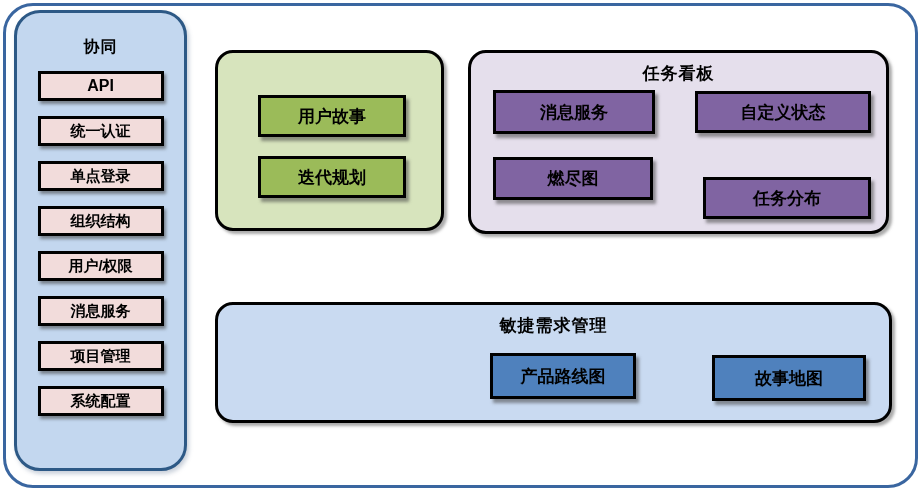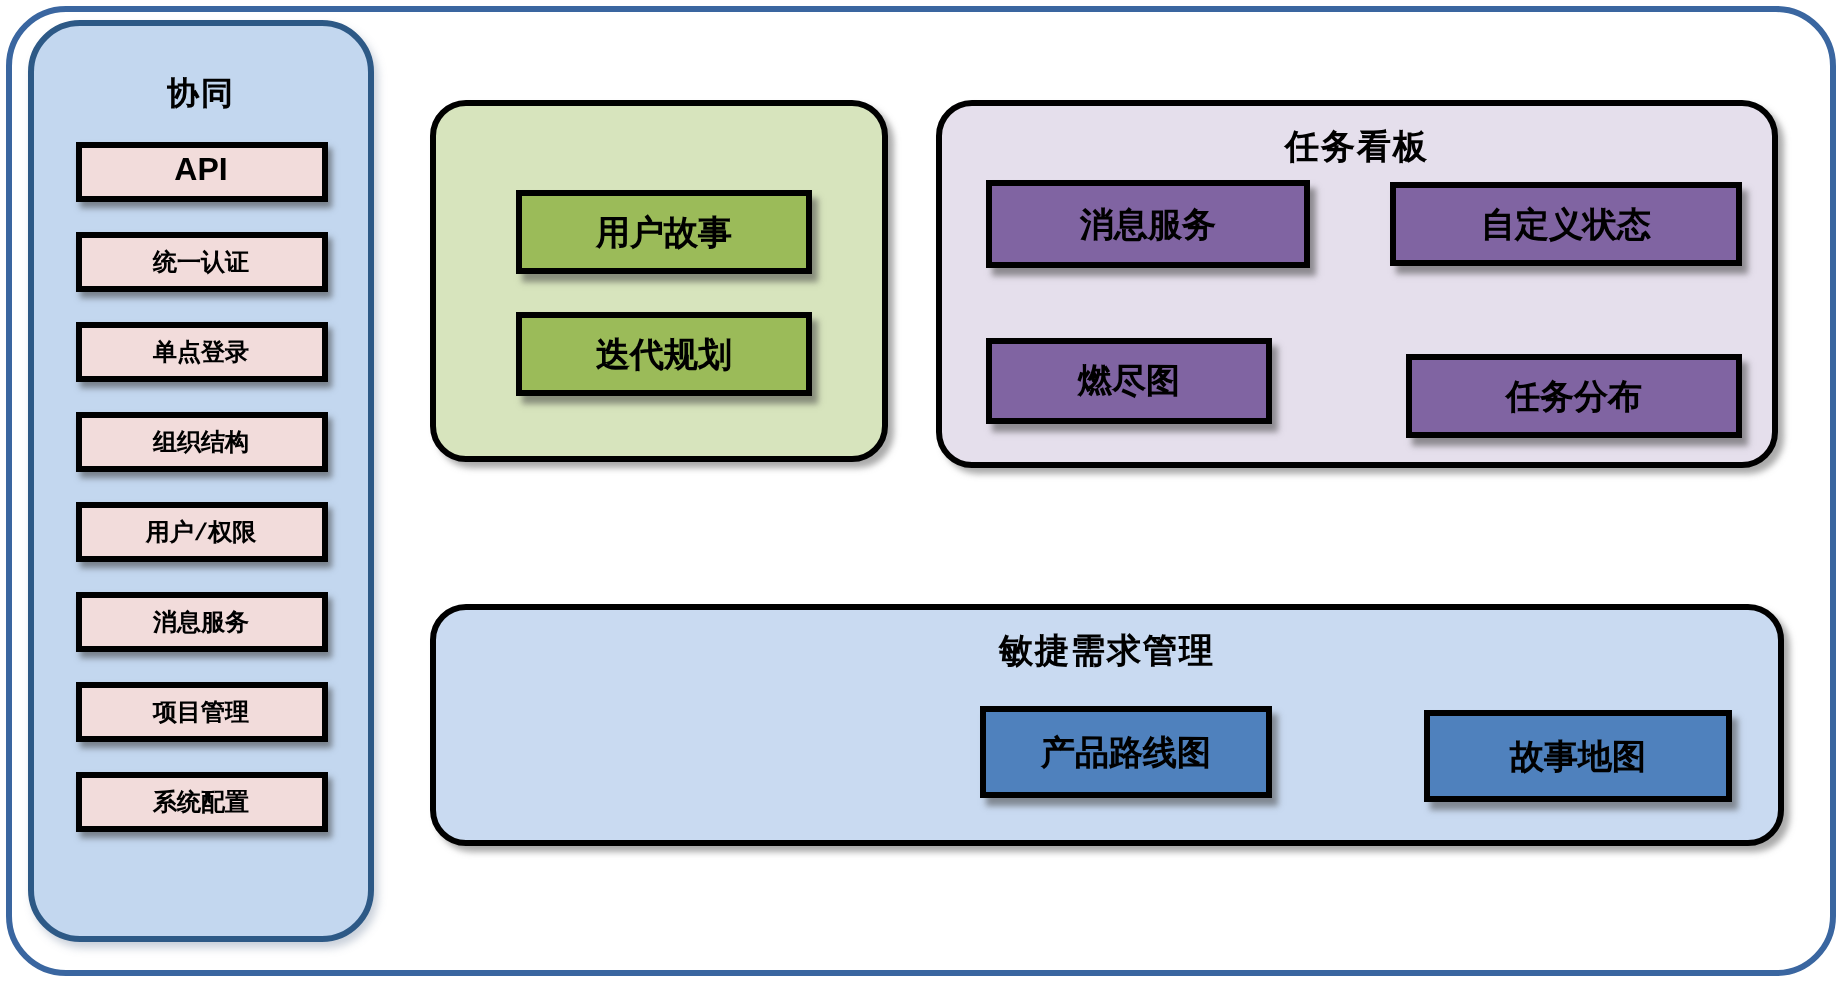--- a/index.html
+++ b/index.html
@@ -33,21 +33,21 @@
   .sidebar-title{
     text-align:center;padding-top:24px;font-size:16px;font-weight:bold;letter-spacing:1px;
   }
   .sidebar-list{
     display:flex;flex-direction:column;align-items:center;gap:15px;margin-top:13px;text-align:right;
   }
   .sbox{
     width:126px;height:30px;box-sizing:border-box;display:flex;align-items:center;justify-content:center;
     background:var(--item-pink);border:3px solid #000;
     box-shadow:2px 3px 3px rgba(60,60,60,0.55);
-    font-family:Liberation Mono, monospace;font-weight:bold;font-size:12px;white-space:nowrap;
+    font-family:Liberation Sans, sans-serif;font-weight:bold;font-size:15px;white-space:nowrap;
   }
   .sbox.sans{font-family:"Liberation Sans",sans-serif;font-size:16px;}
   
   .panel{
     position:absolute;box-sizing:border-box;border:3px solid #000;border-radius:18px;
     box-shadow:3px 3px 3px rgba(100,100,100,0.55);
   }
   .panel-title{
     text-align:center;padding-top:9px;font-size:17px;font-weight:bold;letter-spacing:1px;
   }
@@ -61,21 +61,21 @@
   }
   .gbox{background:var(--box-green);}
   .pbox{background:var(--box-purple);}
   .bbox{background:var(--box-blue);}
   
   .gb1{left:40px;top:42px;width:148px;height:42px;}
   .gb2{left:40px;top:103px;width:148px;height:42px;}
   
   .kb1{left:22px;top:37px;width:162px;height:44px;}
   .kb2{left:224px;top:38px;width:176px;height:42px;}
-  .kb3{left:22px;top:116px;width:143px;height:43px;text-align:right;}
+  .kb3{left:22px;top:104px;width:160px;height:43px;text-align:right;}
   .kb4{left:232px;top:124px;width:168px;height:42px;}
   
   .rb1{left:53px;top:50px;width:157px;height:48px;font-size:18px;}
   .rb2{left:272px;top:48px;width:146px;height:46px;}
   .rb3{left:494px;top:50px;width:154px;height:46px;}
 </style>
 </head>
 <body>
 
 <div class="canvas">

